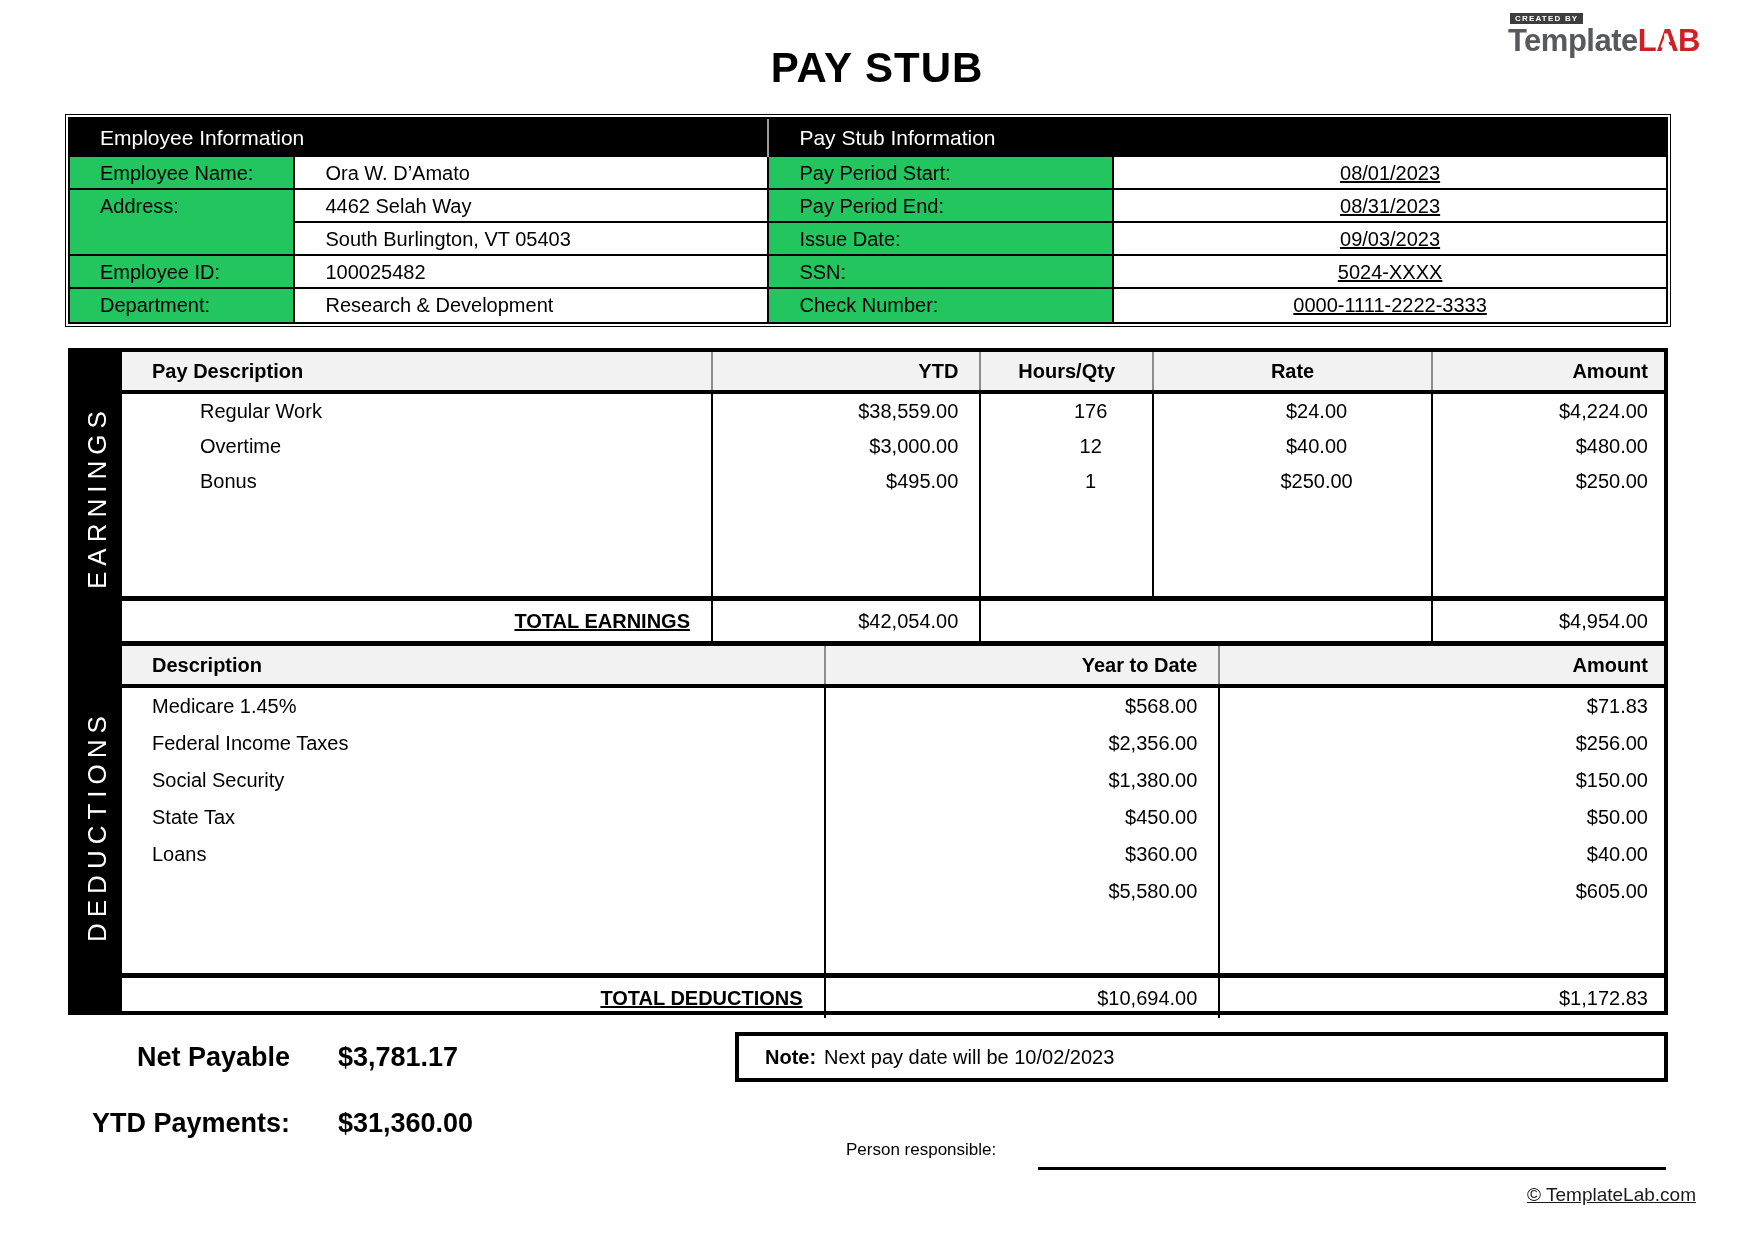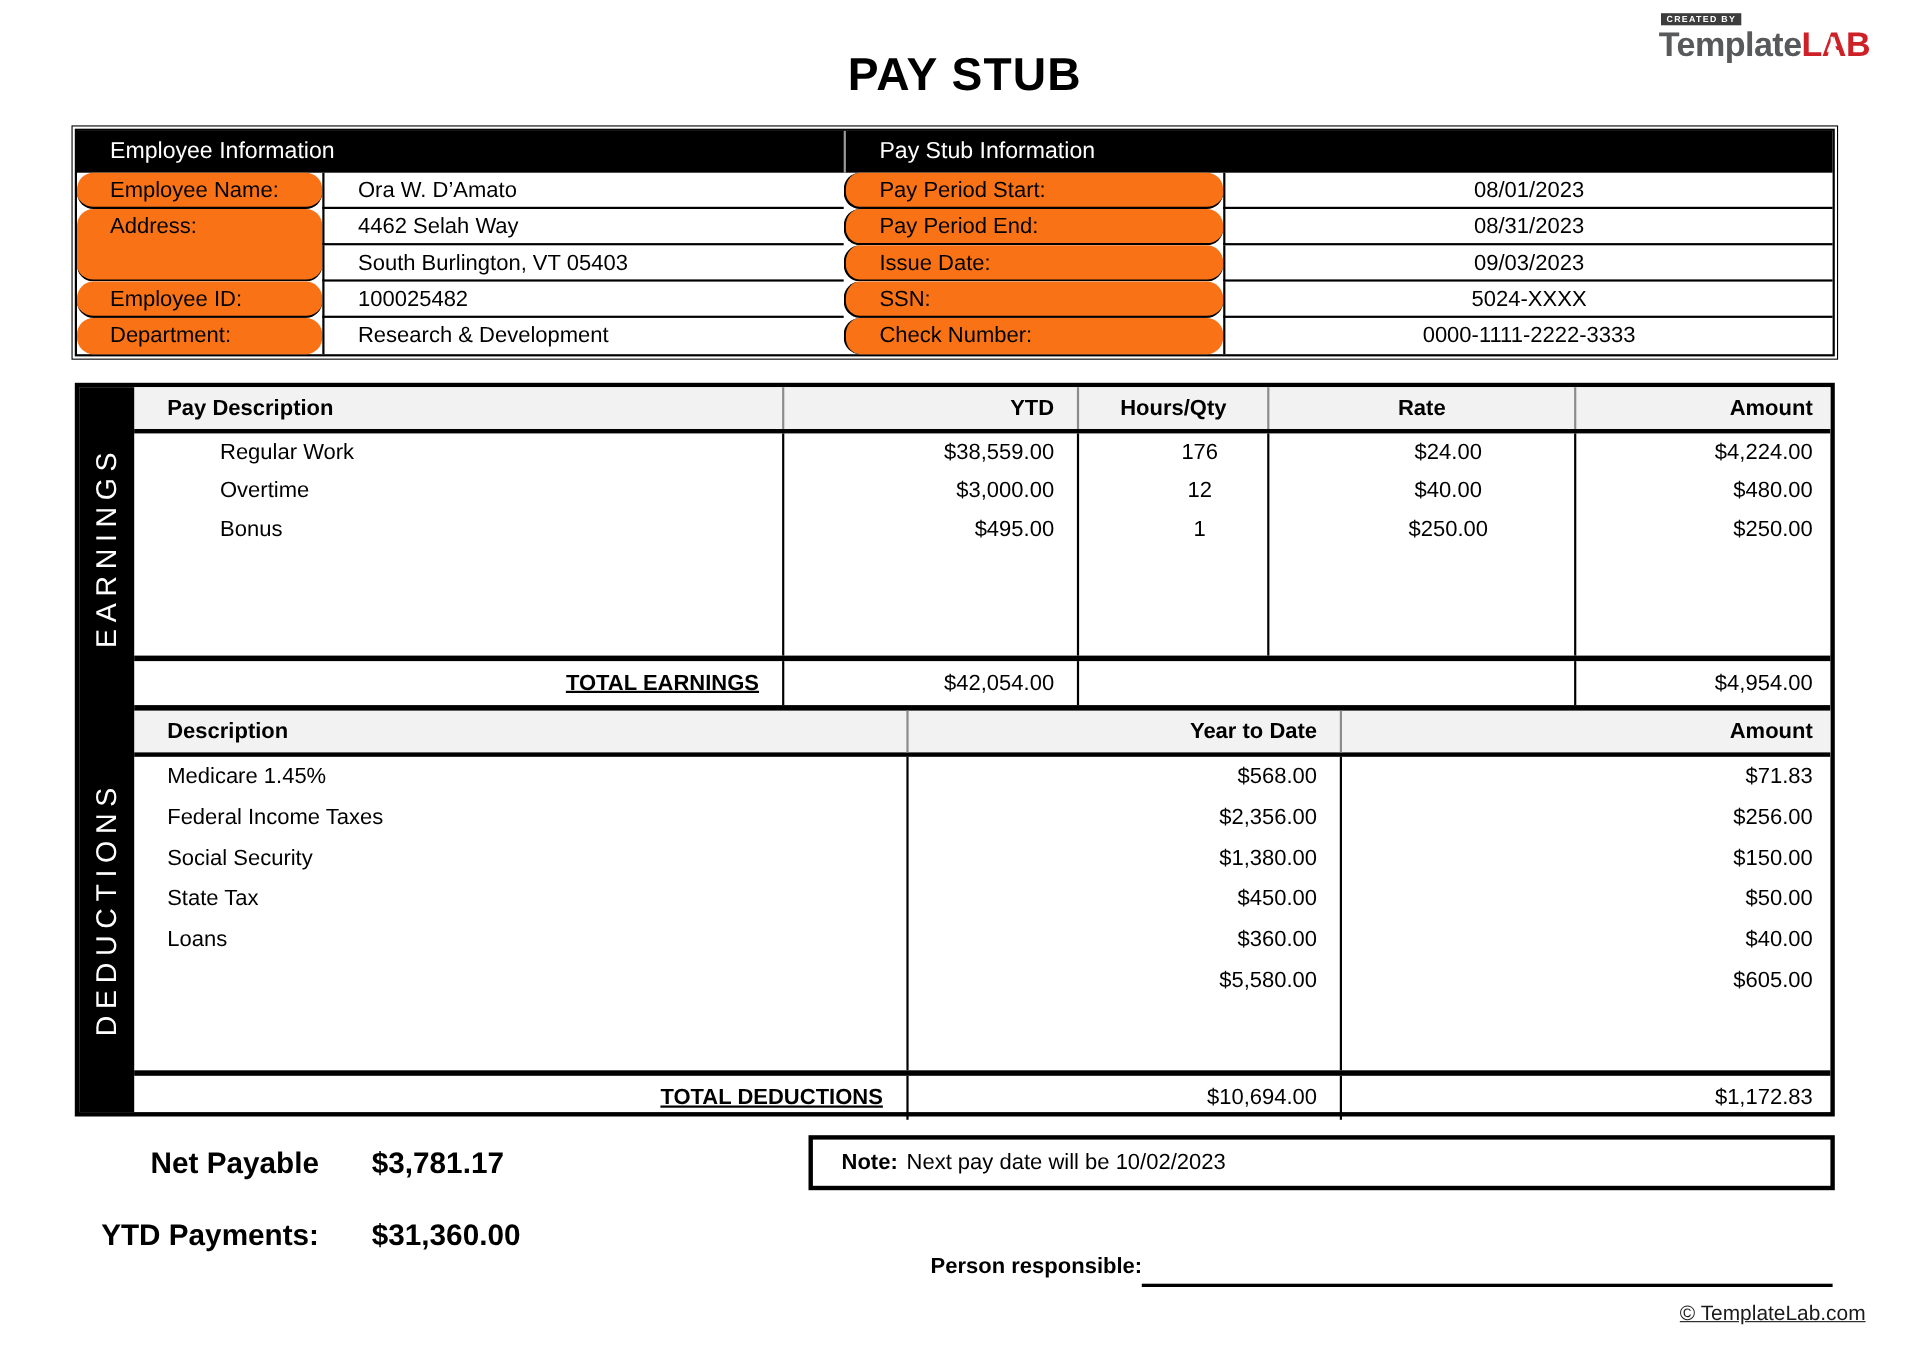--- a/index.html
+++ b/index.html
@@ -21,23 +21,23 @@
 
   
   .info-table{position:absolute;left:68px;top:117px;width:1600px;
               border:2px solid #000;outline:1px solid #000;outline-offset:2px;box-sizing:border-box;}
   .info-head{display:grid;grid-template-columns:43.7% 56.3%;height:38px;background:#000;}
   .info-head .hcell{color:#fff;font-weight:normal;font-size:21px;line-height:38px;padding-left:30px;}
   .info-head .hcell+.hcell{border-left:2px solid #9a9a9a;}
   .info-body{display:grid;grid-template-columns:14% 29.7% 21.6% 34.7%;grid-auto-rows:33px;}
   .icell{font-size:20px;line-height:33px;border-bottom:2px solid #000;padding-left:30px;
          white-space:nowrap;overflow:hidden;}
-  .icell.lbl{background:#f97316;border-radius:15px;}
+  .icell.lbl{background:#22c55e;}
   .icell.bl{border-left:2px solid #000;}
-  .icell.cen{padding-left:0;text-align:center;}
+  .icell.cen{padding-left:0;text-align:center;text-decoration:underline;}
   .icell.nob{border-bottom:0;}
 
   
   .main-block{position:absolute;left:68px;top:348px;width:1600px;height:667px;
               border:4px solid #000;box-sizing:border-box;display:flex;}
   .side{width:50px;background:#000;position:relative;flex:0 0 50px;}
   .vlabel{position:absolute;left:0;width:50px;display:flex;align-items:center;justify-content:center;
           color:#fff;writing-mode:vertical-rl;transform:rotate(180deg);
           font-size:26px;letter-spacing:6px;}
   .vlabel.earn{top:0;height:290px;}
@@ -74,21 +74,21 @@
   .sumrow{position:absolute;display:flex;align-items:baseline;font-size:27px;font-weight:bold;}
   .sumrow .slabel{width:225px;text-align:right;}
   .sumrow .svalue{margin-left:48px;}
   .sum-net{left:65px;top:1042px;}
   .sum-ytd{left:65px;top:1108px;}
 
   .note-box{position:absolute;left:735px;top:1032px;width:933px;height:50px;box-sizing:border-box;
             border:4px solid #000;display:flex;align-items:center;padding-left:26px;font-size:20px;}
   .note-label{font-weight:bold;margin-right:8px;}
 
-  .person{position:absolute;left:846px;top:1140px;font-size:20px;font-weight:bold;}
+  .person{position:absolute;left:846px;top:1140px;font-size:17px;}
   .sig-line{position:absolute;left:1038px;top:1143px;width:628px;height:24px;
             border-bottom:3px solid #000;}
 
   .copyright{position:absolute;right:58px;top:1184px;font-size:19px;color:#1a1a1a;
              text-decoration:underline;cursor:pointer;}
 </style>
 </head>
 <body>
 
 <div class="page">

